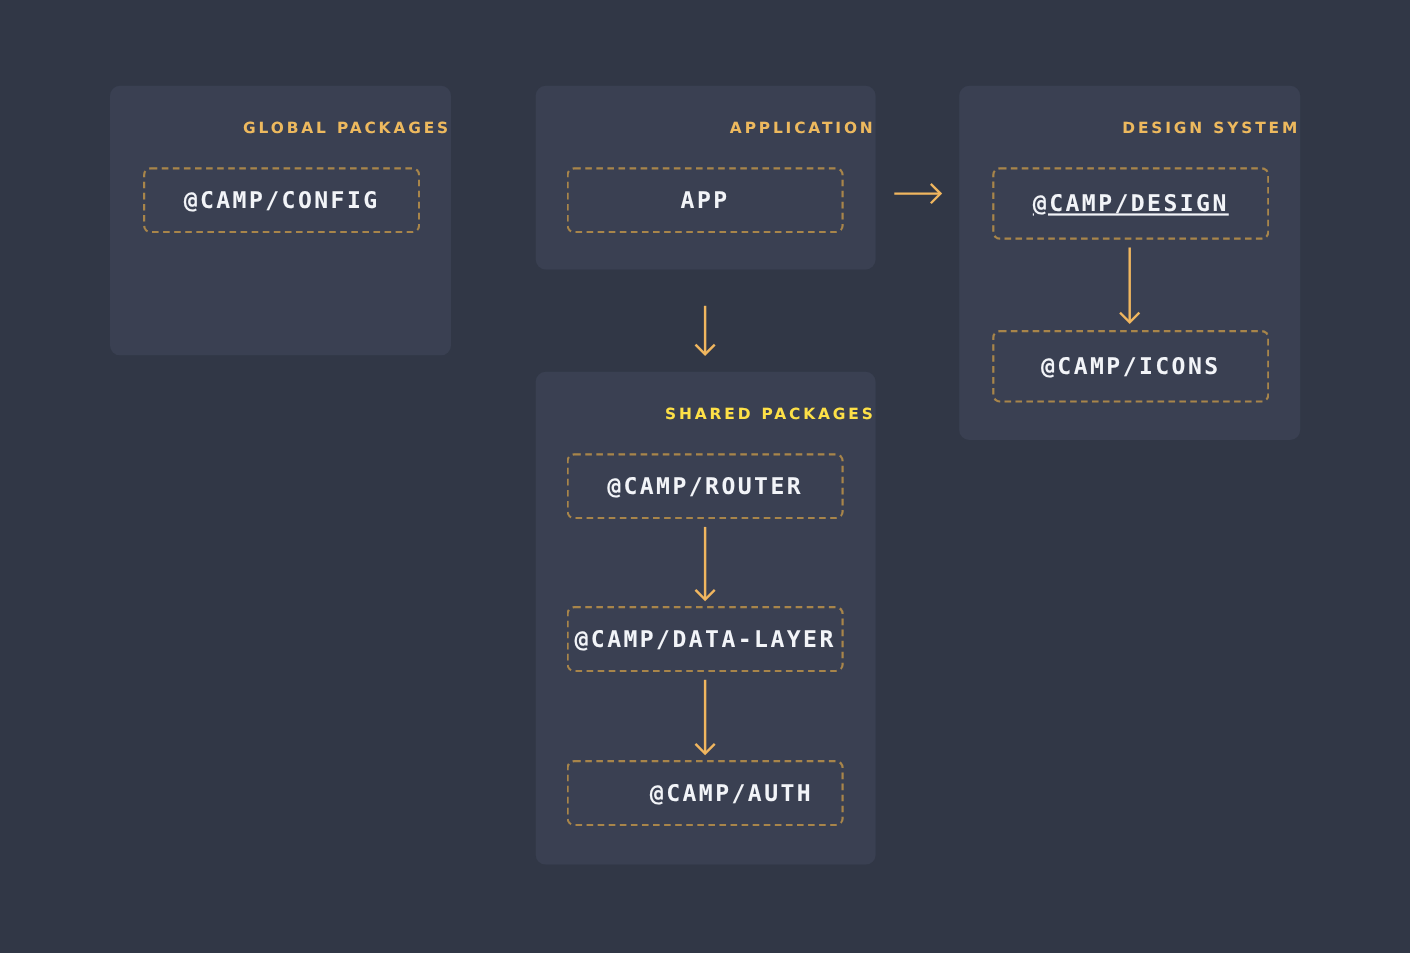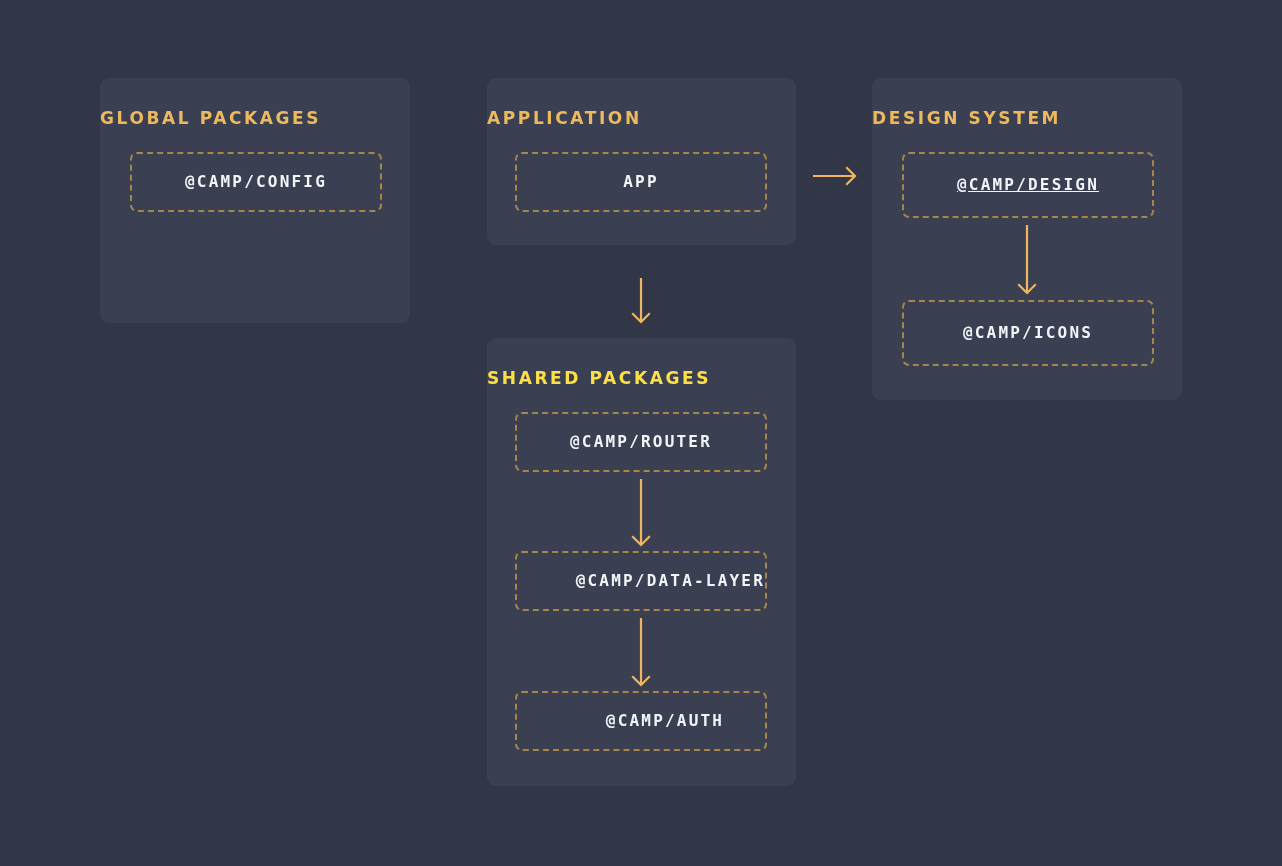--- a/index.html
+++ b/index.html
@@ -22,45 +22,45 @@
   }
 
   
   .panel {
     position: absolute;
     background: #3a4052;
     border-radius: 9px;
     box-sizing: border-box;
   }
   .panel-title {
-    text-align: left;
+    text-align: right;
     color: #edb95e;
     font-family: "DejaVu Sans", sans-serif;
-    font-size: 17px;
+    font-size: 14px;
     font-weight: bold;
     letter-spacing: 2.6px;
     line-height: 1;
     text-transform: uppercase;
     white-space: nowrap;
   }
 
   
   .pkg {
     position: absolute;
     border: 2px dashed #a8854a;
     border-radius: 7px;
     box-sizing: border-box;
     display: flex;
     align-items: center;
     justify-content: center;
   }
   .pkg-label {
     color: #f2f4f8;
     font-family: "DejaVu Sans Mono", monospace;
-    font-size: 16px;
+    font-size: 21px;
     font-weight: bold;
     letter-spacing: 2.2px;
     line-height: 1;
     white-space: nowrap;
     text-transform: uppercase;
   }
 
   
   .arrow {
     position: absolute;
@@ -96,21 +96,21 @@
       <span class="pkg-label" style="color: rgb(242, 244, 248); text-decoration: underline;">@CAMP/DESIGN</span>
     </div>
     <div class="pkg" style="left: 902px; top: 300px; width: 252px; height: 66px; border-color: rgb(168, 133, 74);">
       <span class="pkg-label" style="color: rgb(242, 244, 248);">@CAMP/ICONS</span>
     </div>
     <div class="panel" style="left: 487px; top: 338px; width: 309px; height: 448px; background: rgb(58, 64, 82);"></div>
     <div class="panel-title" style="position: absolute; left: 487px; top: 370px; width: 309px; color: #fde047;">SHARED PACKAGES</div>
     <div class="pkg" style="left: 515px; top: 412px; width: 252px; height: 60px; border-color: rgb(168, 133, 74);">
       <span class="pkg-label" style="color: rgb(242, 244, 248);">@CAMP/ROUTER</span>
     </div>
-    <div class="pkg" style="left: 515px; top: 551px; width: 252px; height: 60px; border-color: rgb(168, 133, 74); justify-content: flex-end;">
+    <div class="pkg" style="left: 515px; top: 551px; width: 252px; height: 60px; border-color: rgb(168, 133, 74);">
       <span class="pkg-label" style="color: rgb(242, 244, 248);">@CAMP/DATA-LAYER</span>
     </div>
     <div class="pkg" style="left: 515px; top: 691px; width: 252px; height: 60px; border-color: rgb(168, 133, 74);">
       <span class="pkg-label" style="color: rgb(242, 244, 248); padding-left: 48px;">@CAMP/AUTH</span>
     </div>
     <svg class="arrow" width="66" height="24" style="left: 801px; top: 164px;">
       <line x1="12" y1="12" x2="54" y2="12" stroke="#edb95e"></line>
       <polyline points="46,4 54,12 46,20" stroke="#edb95e"></polyline>
     </svg>
     <svg class="arrow" width="24" height="68" style="left: 629px; top: 266px;">

